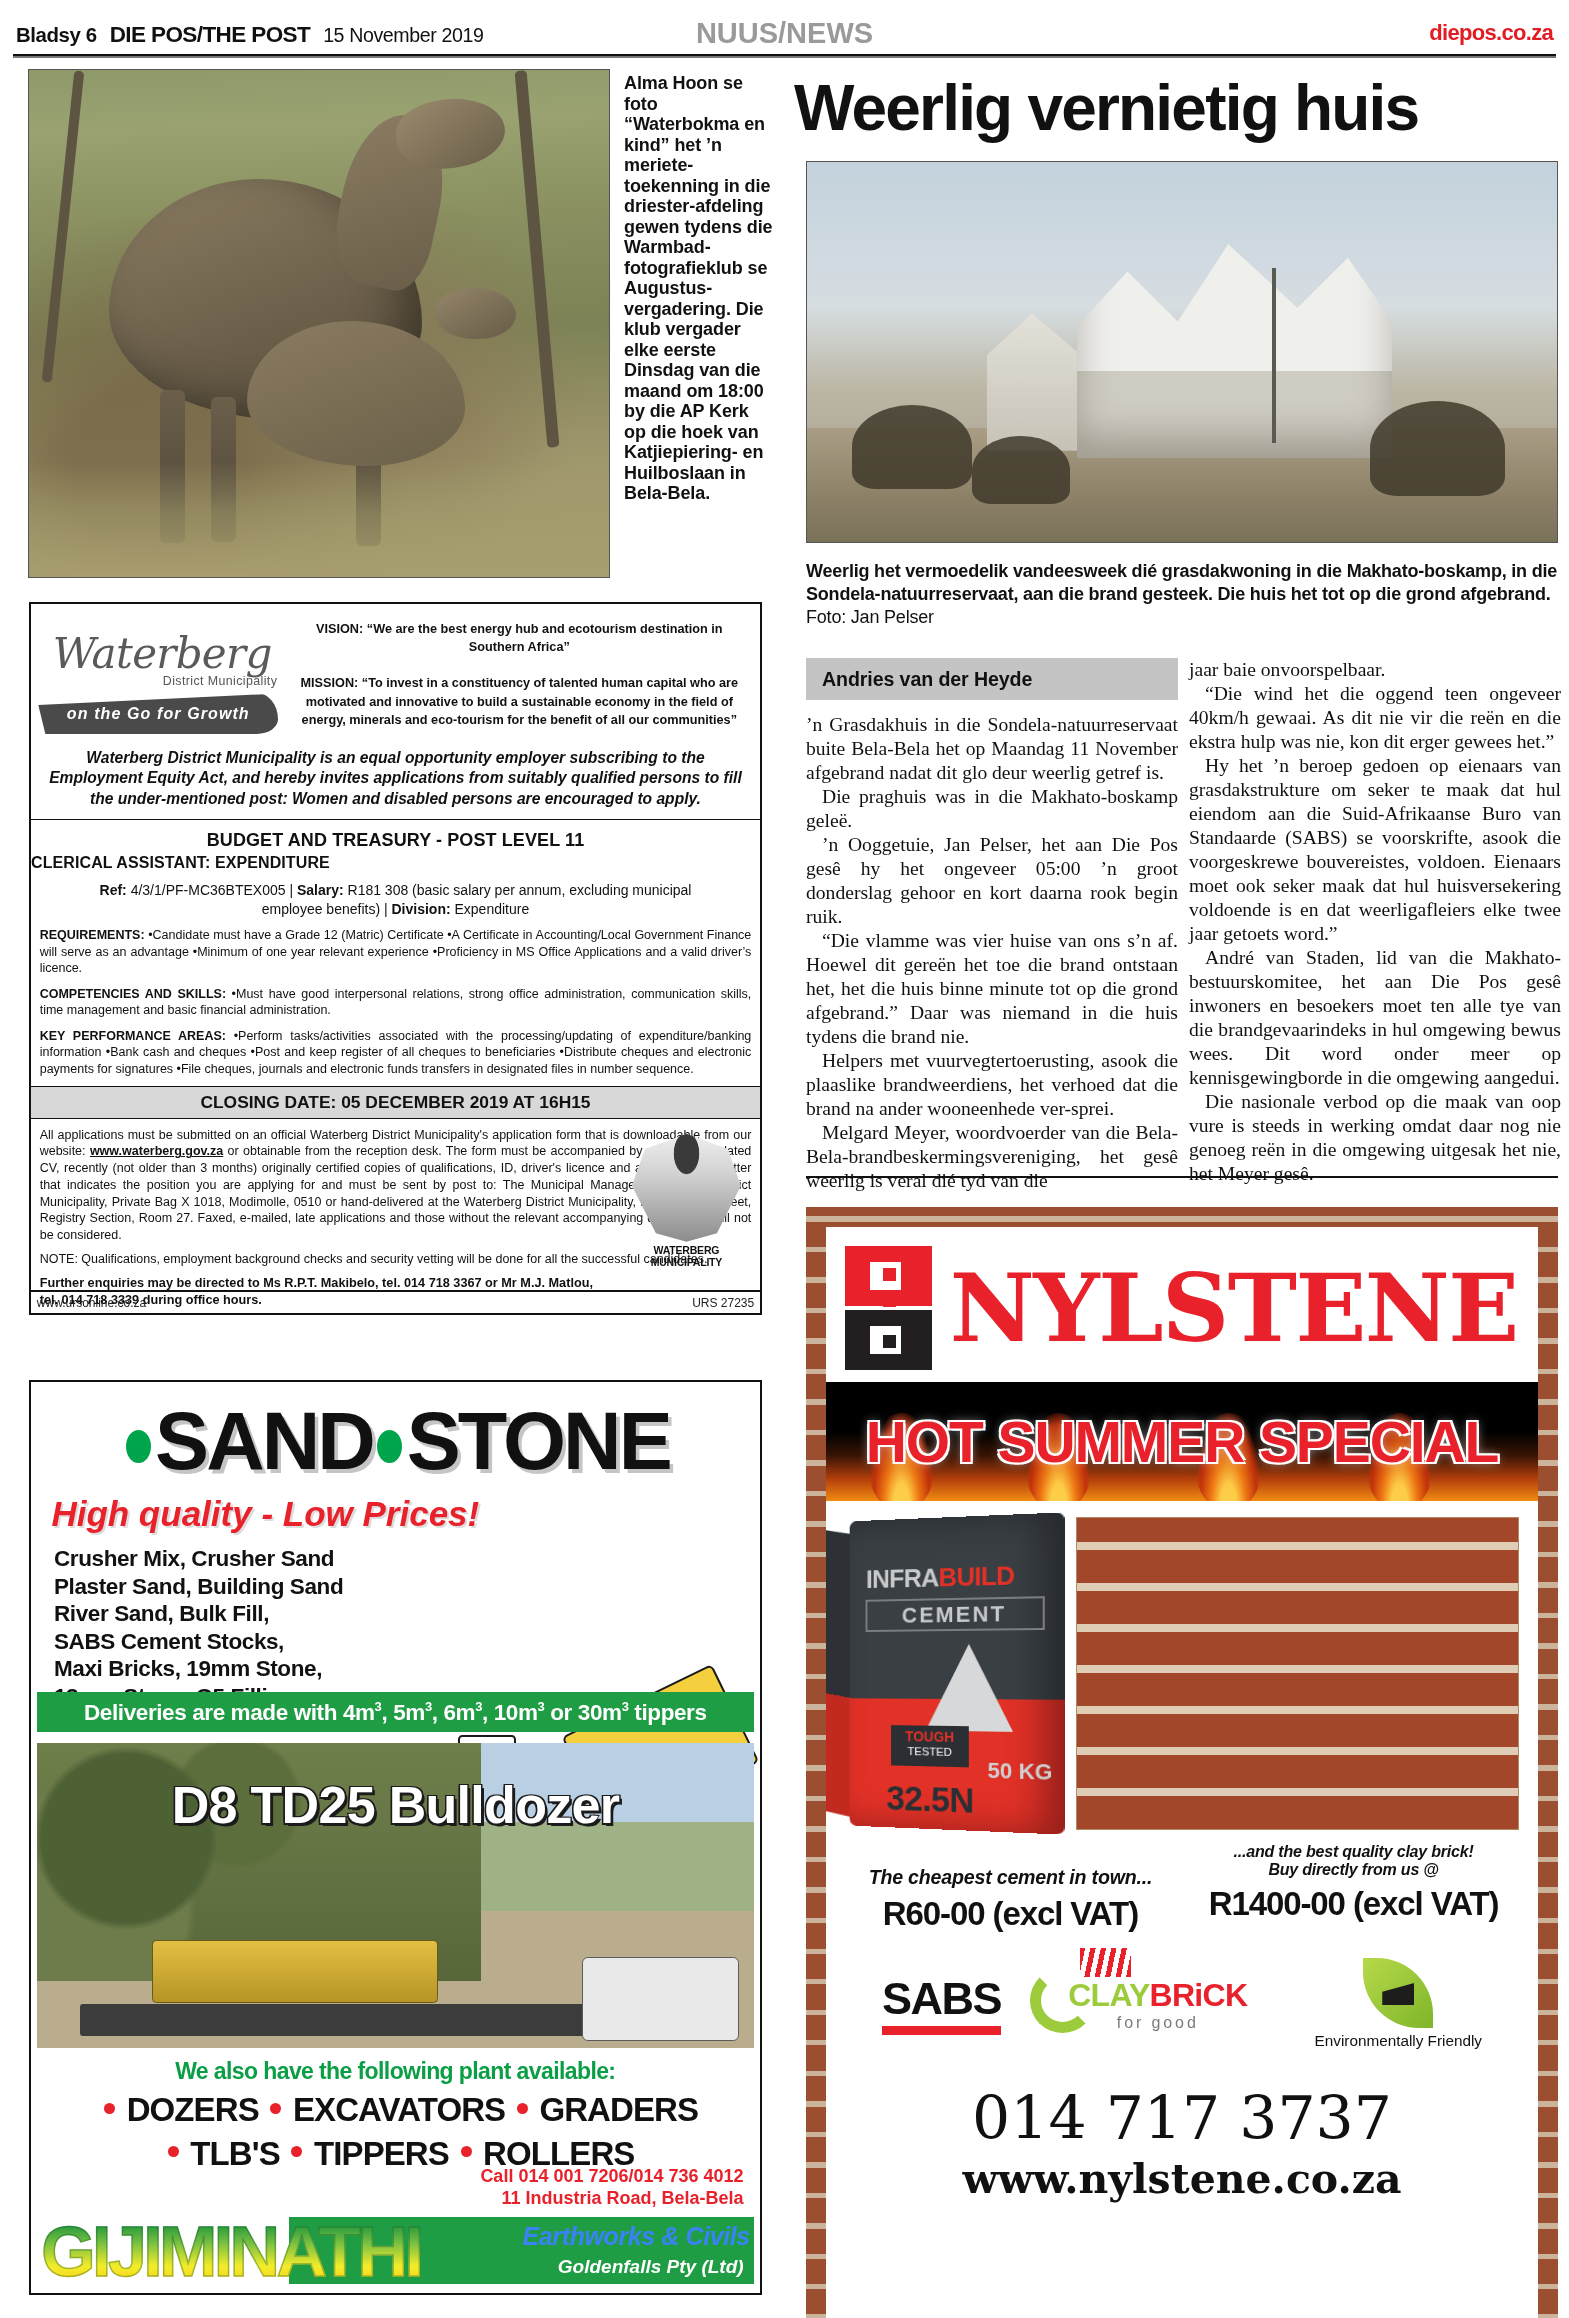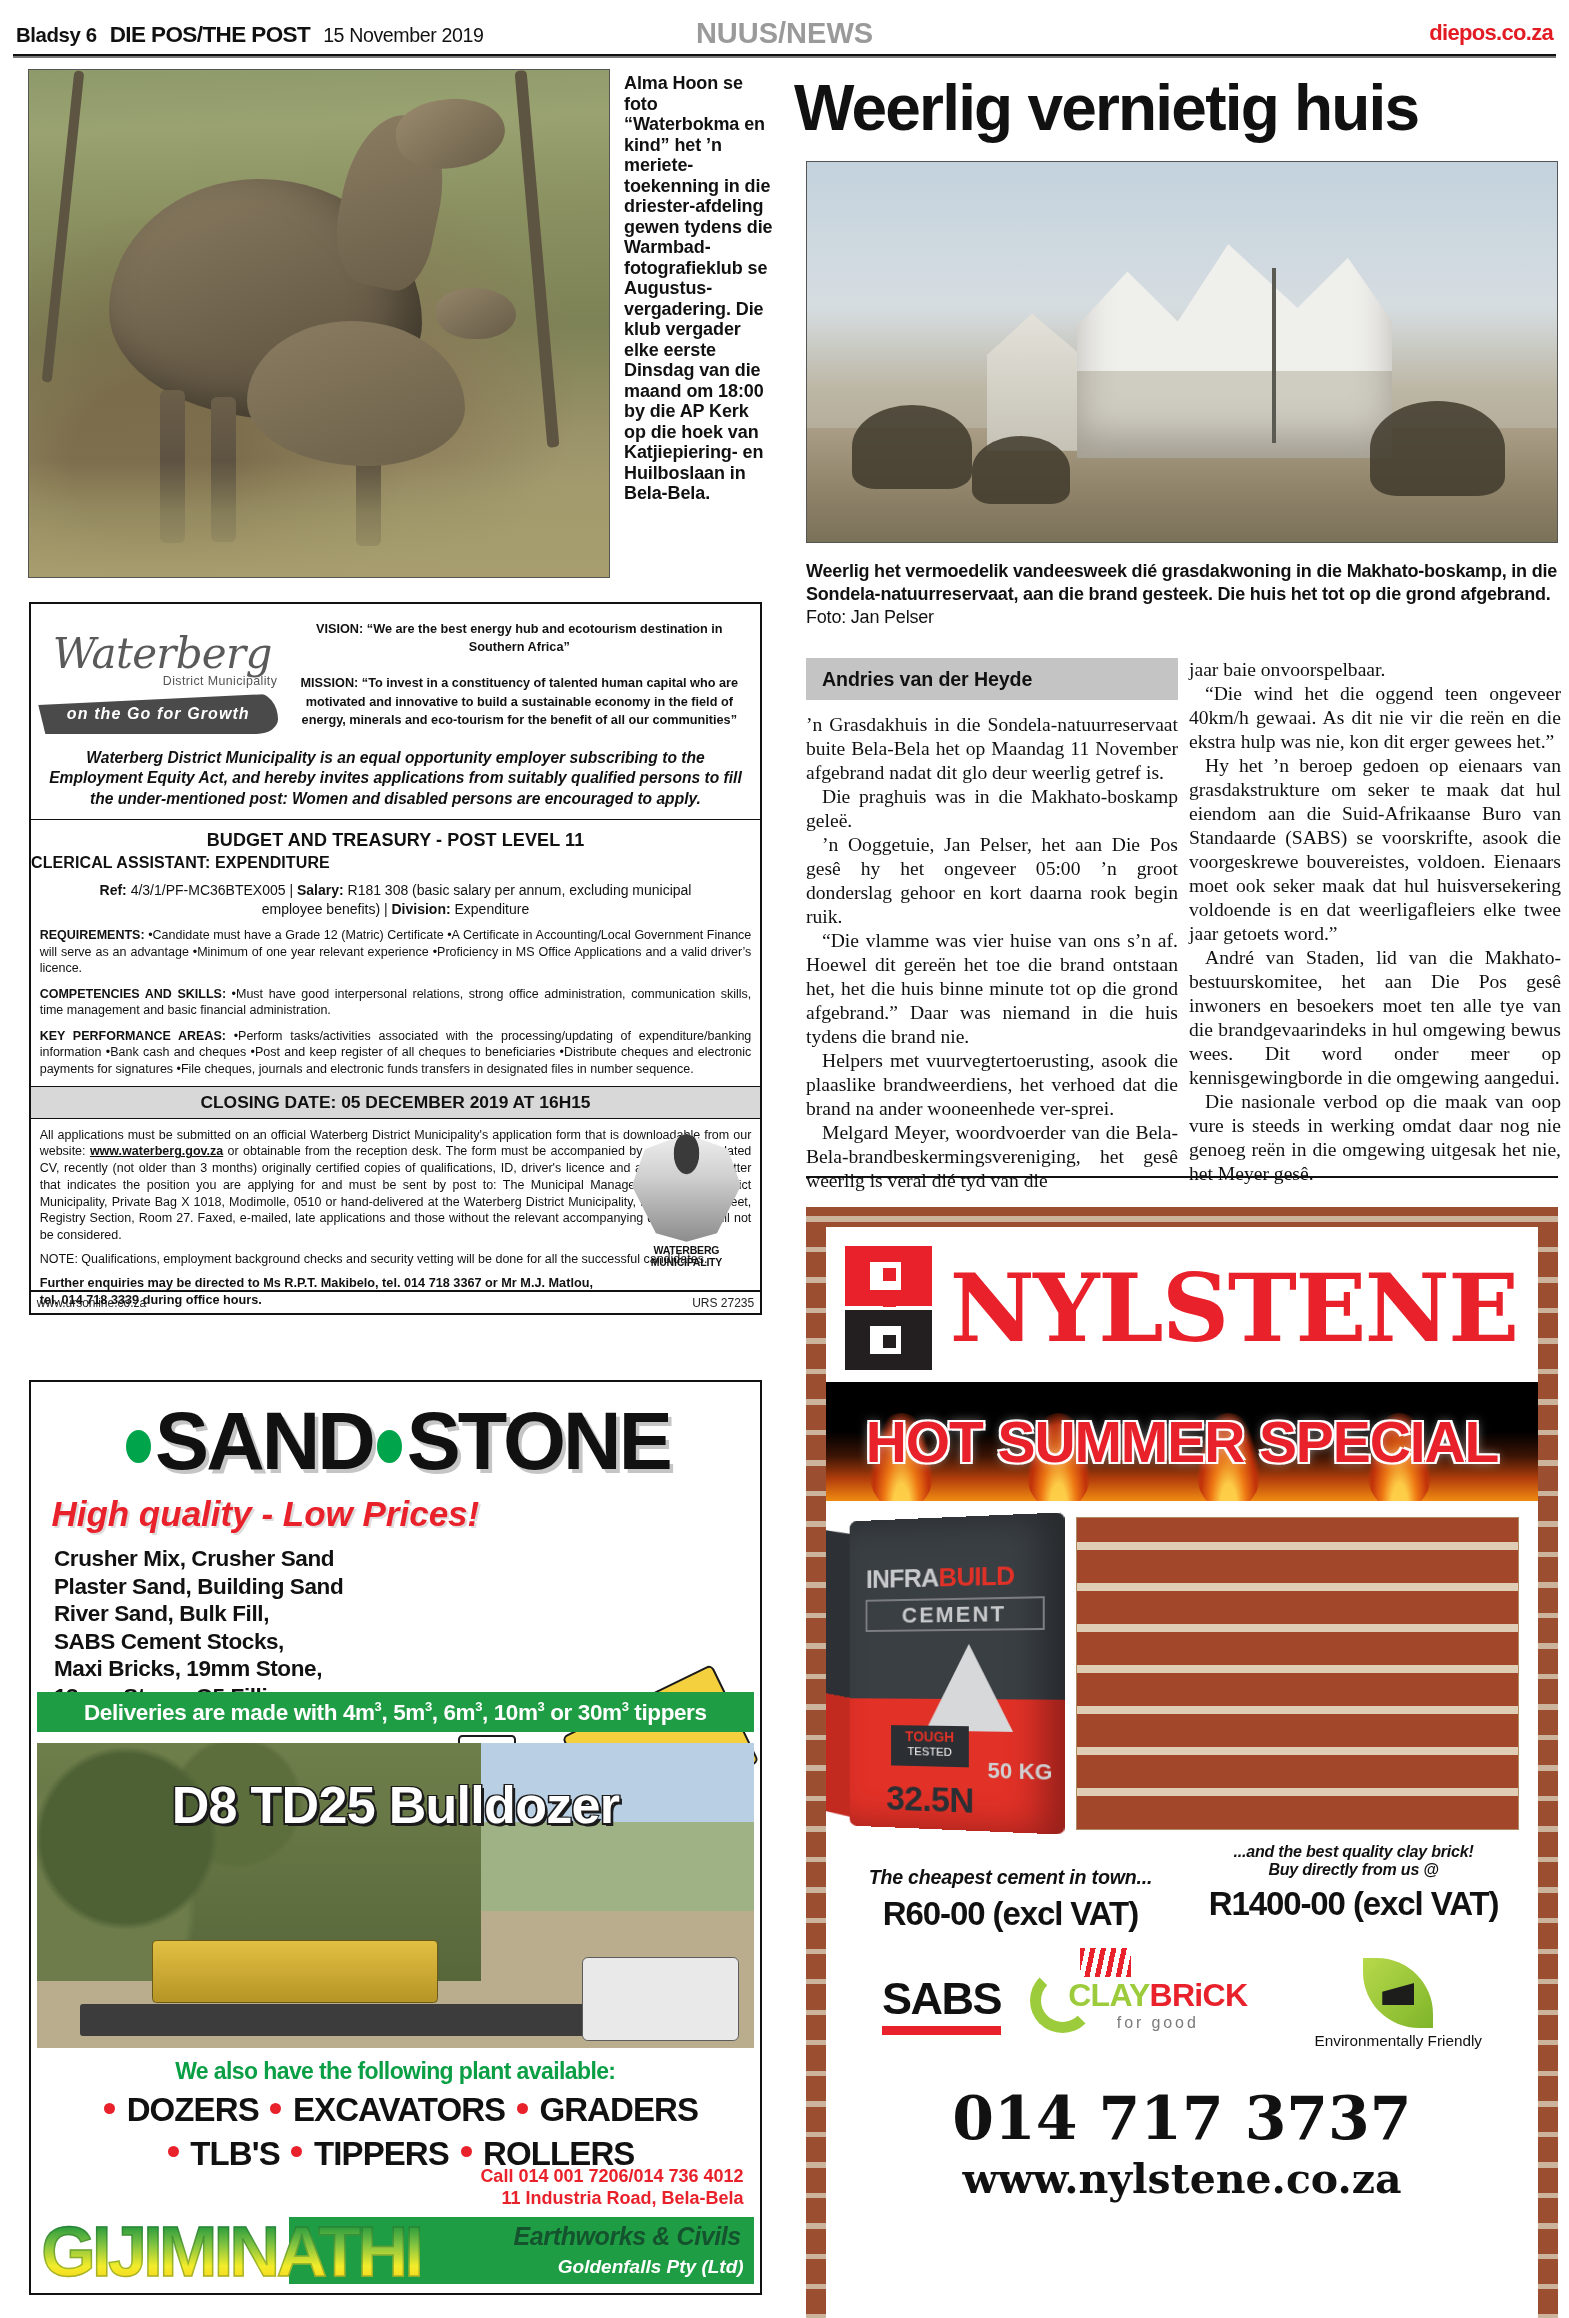--- a/index.html
+++ b/index.html
@@ -178,21 +178,21 @@
   .rdot { display:inline-block; width:11px; height:11px; border-radius:50%; background:#e8212b; margin:0 11.6px; vertical-align:7.3px;}
   .ss-bottom { position:absolute; left:5.8px; bottom:4.4px; width:717px; height:108px; }
   .ss-gij {
     position:absolute; left:4.4px; bottom:4.4px; font-size:70px; font-weight:bold;
     letter-spacing:-3.6px; line-height:.92;
     background:linear-gradient(180deg,#0e8f3c 0%, #7fc241 38%, #f3ec2a 72%, #f8d21a 100%);
     -webkit-background-clip:text; background-clip:text; color:transparent;
     -webkit-text-stroke:1.5px rgba(20,90,40,.35);
   }
   .ss-greenbar { position:absolute; right:0; bottom:4.4px; width:465px; height:67px; background:#1f9d44; }
-  .ss-ew { position:absolute; right:13px; bottom:38px; color:#14532d; font-size:25px; font-weight:bold; font-style:italic; letter-spacing:-0.4px;}
+  .ss-ew { position:absolute; right:4px; bottom:38px; color:#3b82f6; font-size:25px; font-weight:bold; font-style:italic; letter-spacing:-0.4px;}
   .ss-gf { position:absolute; right:10.2px; bottom:10.2px; color:#fff; font-size:19px; font-weight:bold; font-style:italic;}
   .ss-call { position:absolute; right:10.2px; bottom:79px; color:#e8212b; font-size:18px; font-weight:bold; text-align:right; line-height:1.2;}
 
   
   .headline {
     position:absolute; left:794px; top:76px; width:771px;
     font-size:64px; font-weight:bold; letter-spacing:-1.8px; line-height:1;
   }
   .photo-house {
     position:absolute; left:806px; top:161px; width:752px; height:382px;
@@ -317,21 +317,21 @@
   .cb-word { font-size:32px; font-weight:bold; letter-spacing:-0.7px;}
   .cb-word .a { color:#9ccb3b;} .cb-word .b { color:#e8212b;}
   .cb-sub { font-size:16px; color:#7a7a7a; letter-spacing:2.9px;}
   .envf { text-align:center; }
   .leaf { width:70px; height:70px; margin:0 auto;
     background:linear-gradient(135deg,#b7d94a,#7fb52a);
     border-radius:0 80% 0 80%; position:relative;}
   .leaf .blk { position:absolute; left:19px; top:25px; width:32px; height:22px; background:#1d1d1b;
                clip-path: polygon(0 40%, 100% 0, 100% 100%, 0 100%); }
   .envf .t { font-size:15.3px; margin-top:4.4px; }
-  .nyl-tel { text-align:center; font-size:60px; font-weight:bold; letter-spacing:0px; margin-top:33px;
+  .nyl-tel { text-align:center; font-size:60px; font-weight:normal; letter-spacing:0px; margin-top:33px;
              font-family:"DejaVu Serif", serif; }
   .nyl-web { text-align:center; font-size:41px; font-weight:bold; margin-top:1.5px; font-family:"DejaVu Serif", serif;}
   .nyl-terms { position:absolute; right:17.4px; bottom:11.6px; font-size:16px;}
 </style>
 </head>
 <body>
 
 <div class="masthead">
   <div class="mh-left">
     <span class="mh-bladsy">Bladsy 6</span>

